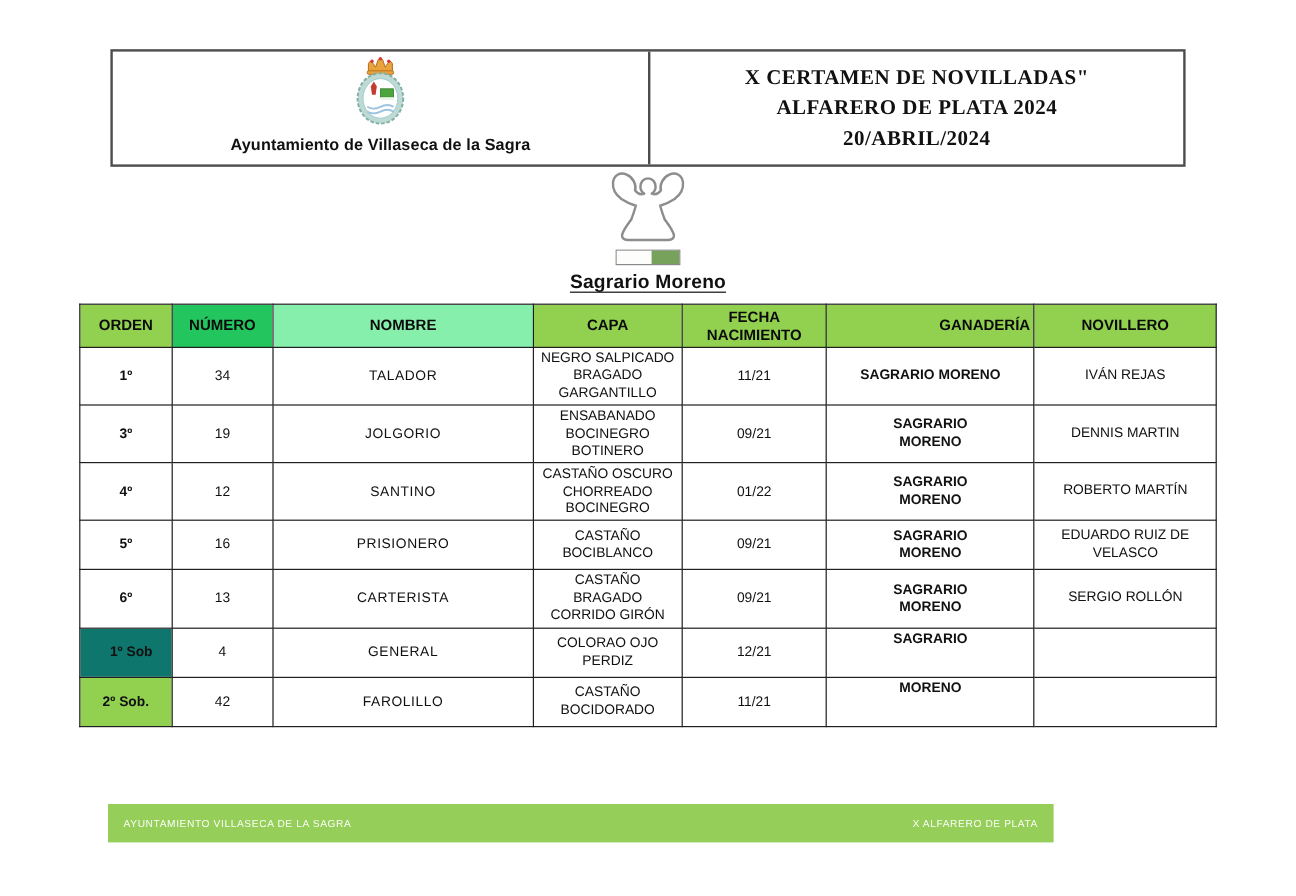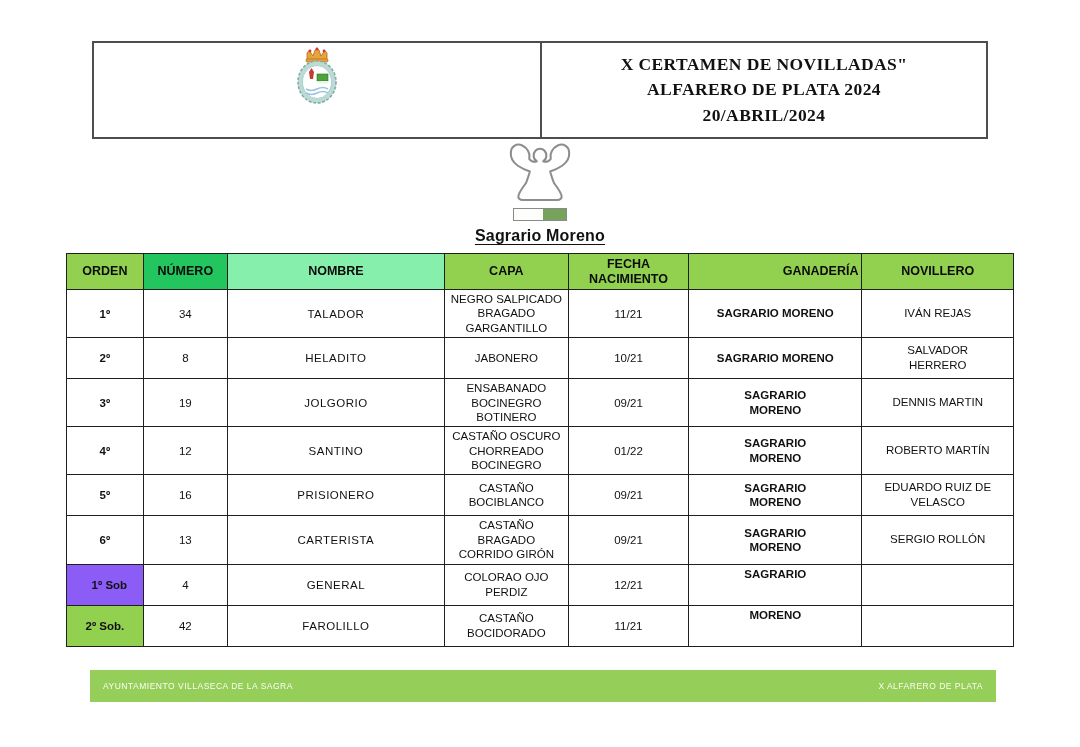--- a/index.html
+++ b/index.html
@@ -52,21 +52,21 @@
   td.c-numero { font-size:11.5px; }
   td.c-nombre { font-size:12.5px; letter-spacing:0.5px; }
   td.c-capa { font-size:9px; line-height:1.25; white-space:pre-line; }
   td.c-fecha { font-size:11px; }
   td.c-ganaderia { font-weight:bold; font-size:12.5px; line-height:1.25; white-space:pre-line; }
   td.c-ganaderia.top { vertical-align:top; padding-top:2px; }
   td.c-novillero { font-weight:normal; font-size:12.5px; line-height:1.3; white-space:pre-line;margin-top:44px; }
 
   
   .footer-bar {
-    position:absolute; left:90px; top:670px; width:906px; height:30px;
+    position:absolute; left:90px; top:670px; width:788px; height:30px;
     display:flex; align-items:center; justify-content:space-between;
     padding:16px 13px; color:rgba(255,255,255,0.96);
     font-size:8.5px; letter-spacing:0.5px; font-weight:normal;
   }
 </style>
 </head>
 <body>
 
 <div class="page">
 
@@ -83,20 +83,21 @@
 
           <ellipse cx="23" cy="35" rx="19" ry="21" fill="#BFD9D4" stroke="#7FB0A6" stroke-width="1.6" stroke-dasharray="3 1.6"></ellipse>
           <ellipse cx="23" cy="35" rx="14.5" ry="16.5" fill="#ffffff" stroke="#9cc" stroke-width="0.8"></ellipse>
 
           <rect x="23" y="27" width="11" height="7" fill="#4BA43C" stroke="#2e7226" stroke-width="0.6"></rect>
           <rect x="23" y="34" width="11" height="2.4" fill="#e9f3e7"></rect>
           <path d="M15,25 l2.5,-4 l2.5,4 l-1,7 l-3,0 Z" fill="#C43B2F"></path>
           <path d="M12,42 q5,3 11,0 q6,-3 11,0 M12,46 q5,3 11,0 q6,-3 11,0" stroke="#9CC4DE" stroke-width="1.6" fill="none"></path>
         </svg>
       </span>
+      <div class="org-name">Ayuntamiento de Villaseca de la Sagra</div>
     </div>
     <div class="header-right">
       <div>X CERTAMEN DE NOVILLADAS"</div>
       <div>ALFARERO DE PLATA 2024</div>
       <div>20/ABRIL/2024</div>
     </div>
   </div>
 
   <div class="emblem">
     <span>
@@ -151,30 +152,20 @@
       <td class="c-numero">34</td>
       <td class="c-nombre">TALADOR</td>
       <td class="c-capa">NEGRO SALPICADO
 BRAGADO
 GARGANTILLO</td>
       <td class="c-fecha">11/21</td>
       <td class="c-ganaderia">SAGRARIO MORENO</td>
       <td class="c-novillero">IVÁN REJAS</td>
     </tr>
 
-    <tr>
-      <td class="c-orden">2º</td>
-      <td class="c-numero">8</td>
-      <td class="c-nombre">HELADITO</td>
-      <td class="c-capa">JABONERO</td>
-      <td class="c-fecha">10/21</td>
-      <td class="c-ganaderia">SAGRARIO MORENO</td>
-      <td class="c-novillero">SALVADOR
-HERRERO</td>
-    </tr>
 
     <tr>
       <td class="c-orden">3º</td>
       <td class="c-numero">19</td>
       <td class="c-nombre">JOLGORIO</td>
       <td class="c-capa">ENSABANADO
 BOCINEGRO
 BOTINERO</td>
       <td class="c-fecha">09/21</td>
       <td class="c-ganaderia">SAGRARIO
@@ -215,21 +206,21 @@
       <td class="c-capa">CASTAÑO
 BRAGADO
 CORRIDO GIRÓN</td>
       <td class="c-fecha">09/21</td>
       <td class="c-ganaderia">SAGRARIO
 MORENO</td>
       <td class="c-novillero">SERGIO ROLLÓN</td>
     </tr>
 
     <tr>
-      <td class="c-orden green" style="background: #8b5cf6; padding-left: 12px;">1º Sob</td>
+      <td class="c-orden green" style="background: #0f766e; padding-left: 12px;">1º Sob</td>
       <td class="c-numero">4</td>
       <td class="c-nombre">GENERAL</td>
       <td class="c-capa">COLORAO OJO
 PERDIZ</td>
       <td class="c-fecha">12/21</td>
       <td class="c-ganaderia top">SAGRARIO</td>
       <td class="c-novillero"></td>
     </tr>
 
     <tr>

